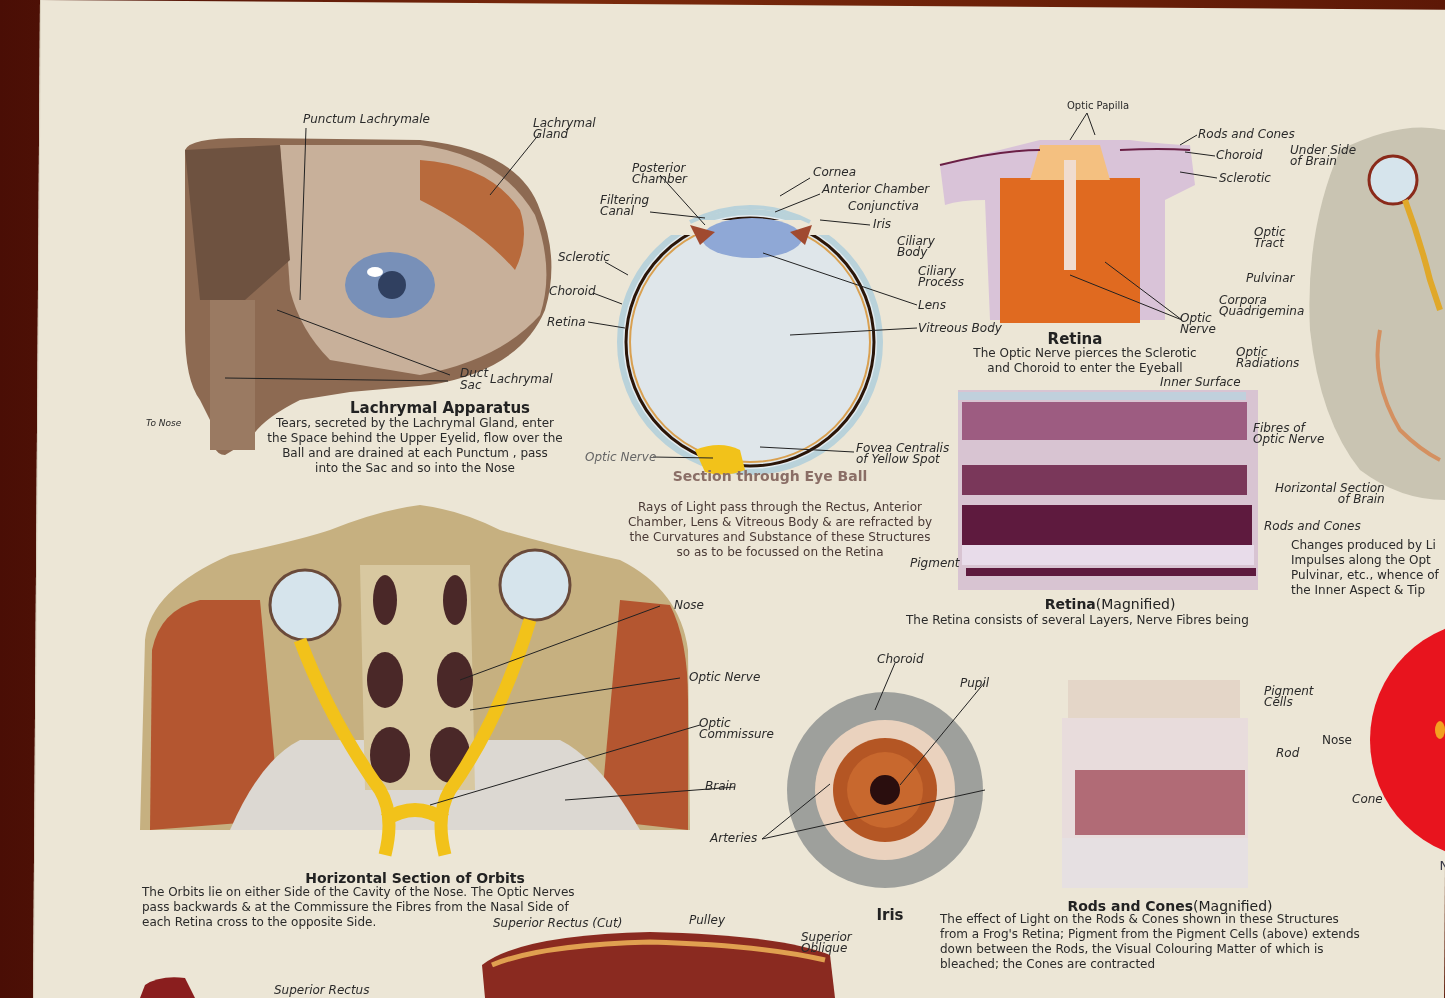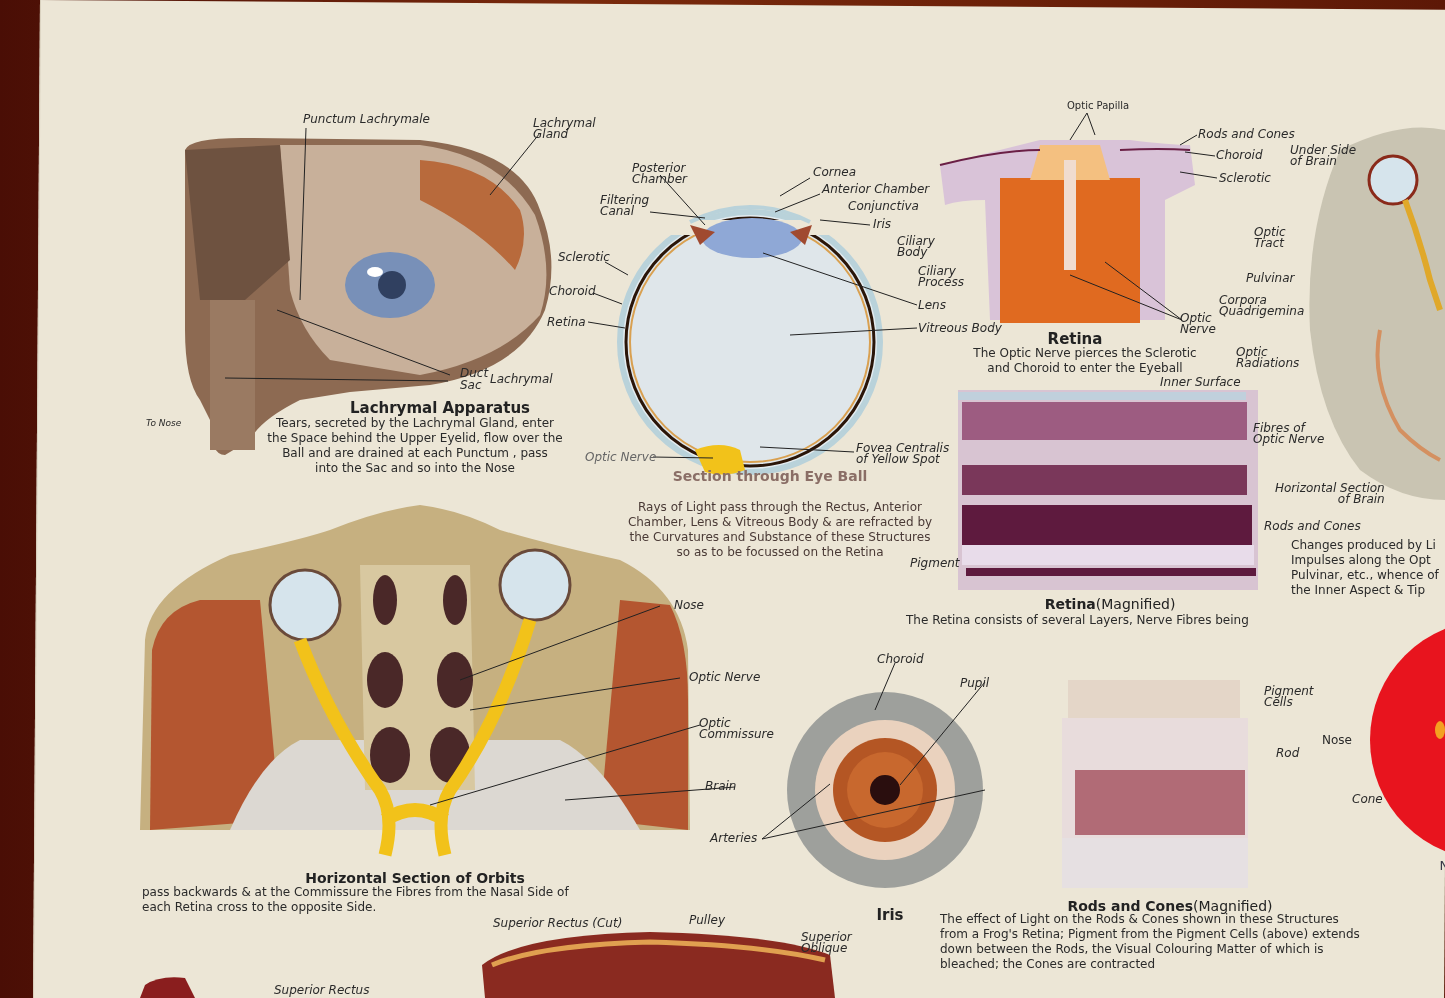--- a/index.html
+++ b/index.html
@@ -261,20 +261,21 @@
 
 <div class="lbl" style="left:674px;top:600px;">Nose</div>
 <div class="lbl" style="left:689px;top:672px;">Optic Nerve</div>
 <div class="lbl" style="left:699px;top:718px;">
     <div>Optic</div>
     <div>Commissure</div>
   </div>
 <div class="lbl" style="left:705px;top:781px;">Brain</div>
 <div class="title" style="left:270px;top:870px;width:290px;">Horizontal Section of Orbits</div>
 <div class="cap cap-left" style="left:142px;top:885px;width:540px;">
+  <div>The Orbits lie on either Side of the Cavity of the Nose. The Optic Nerves</div>
   <div>pass backwards &amp; at the Commissure the Fibres from the Nasal Side of</div>
   <div>each Retina cross to the opposite Side.</div>
 </div>
 
 <div class="lbl" style="left:877px;top:654px;">Choroid</div>
 <div class="lbl" style="left:960px;top:678px;">Pupil</div>
 <div class="lbl" style="left:710px;top:833px;">Arteries</div>
 <div class="title" style="left:860px;top:906px;width:60px;font-size:15px;">Iris</div>
 
 <div class="lbl" style="left:1264px;top:686px;">

